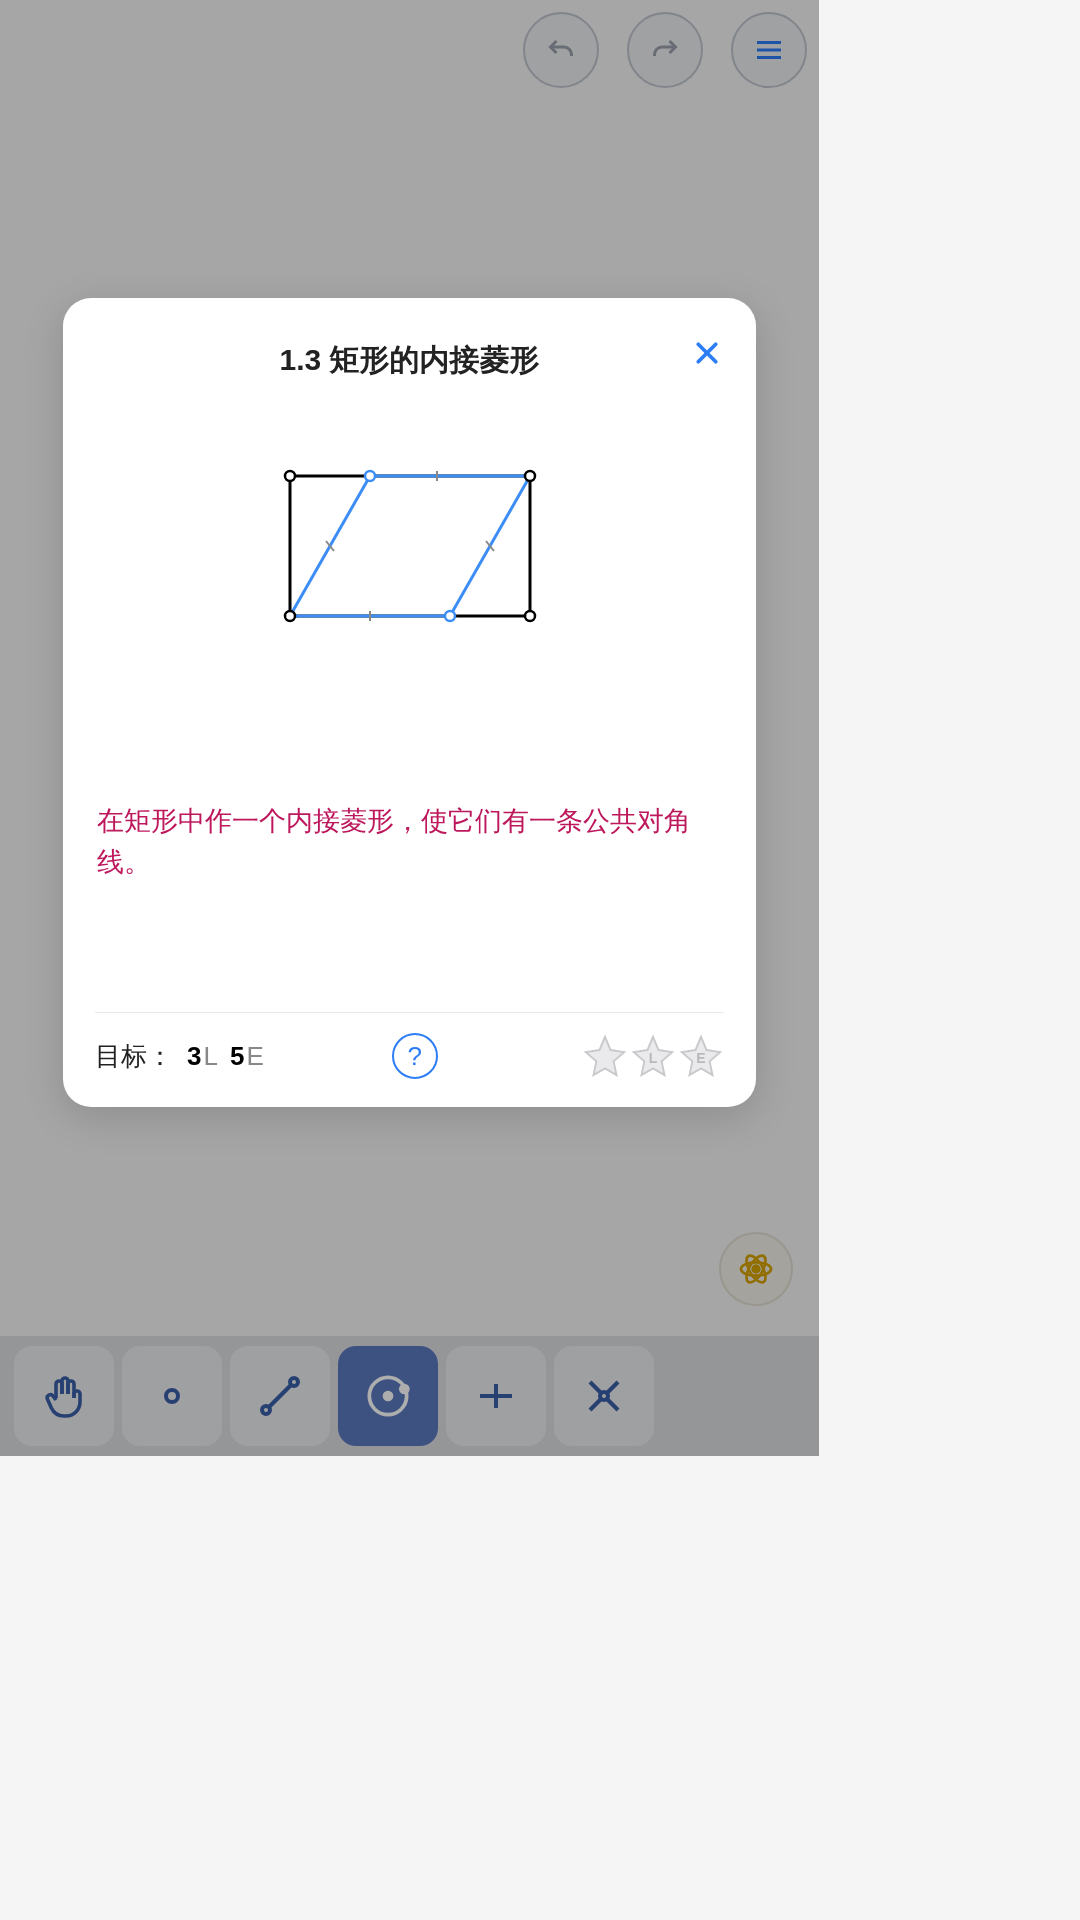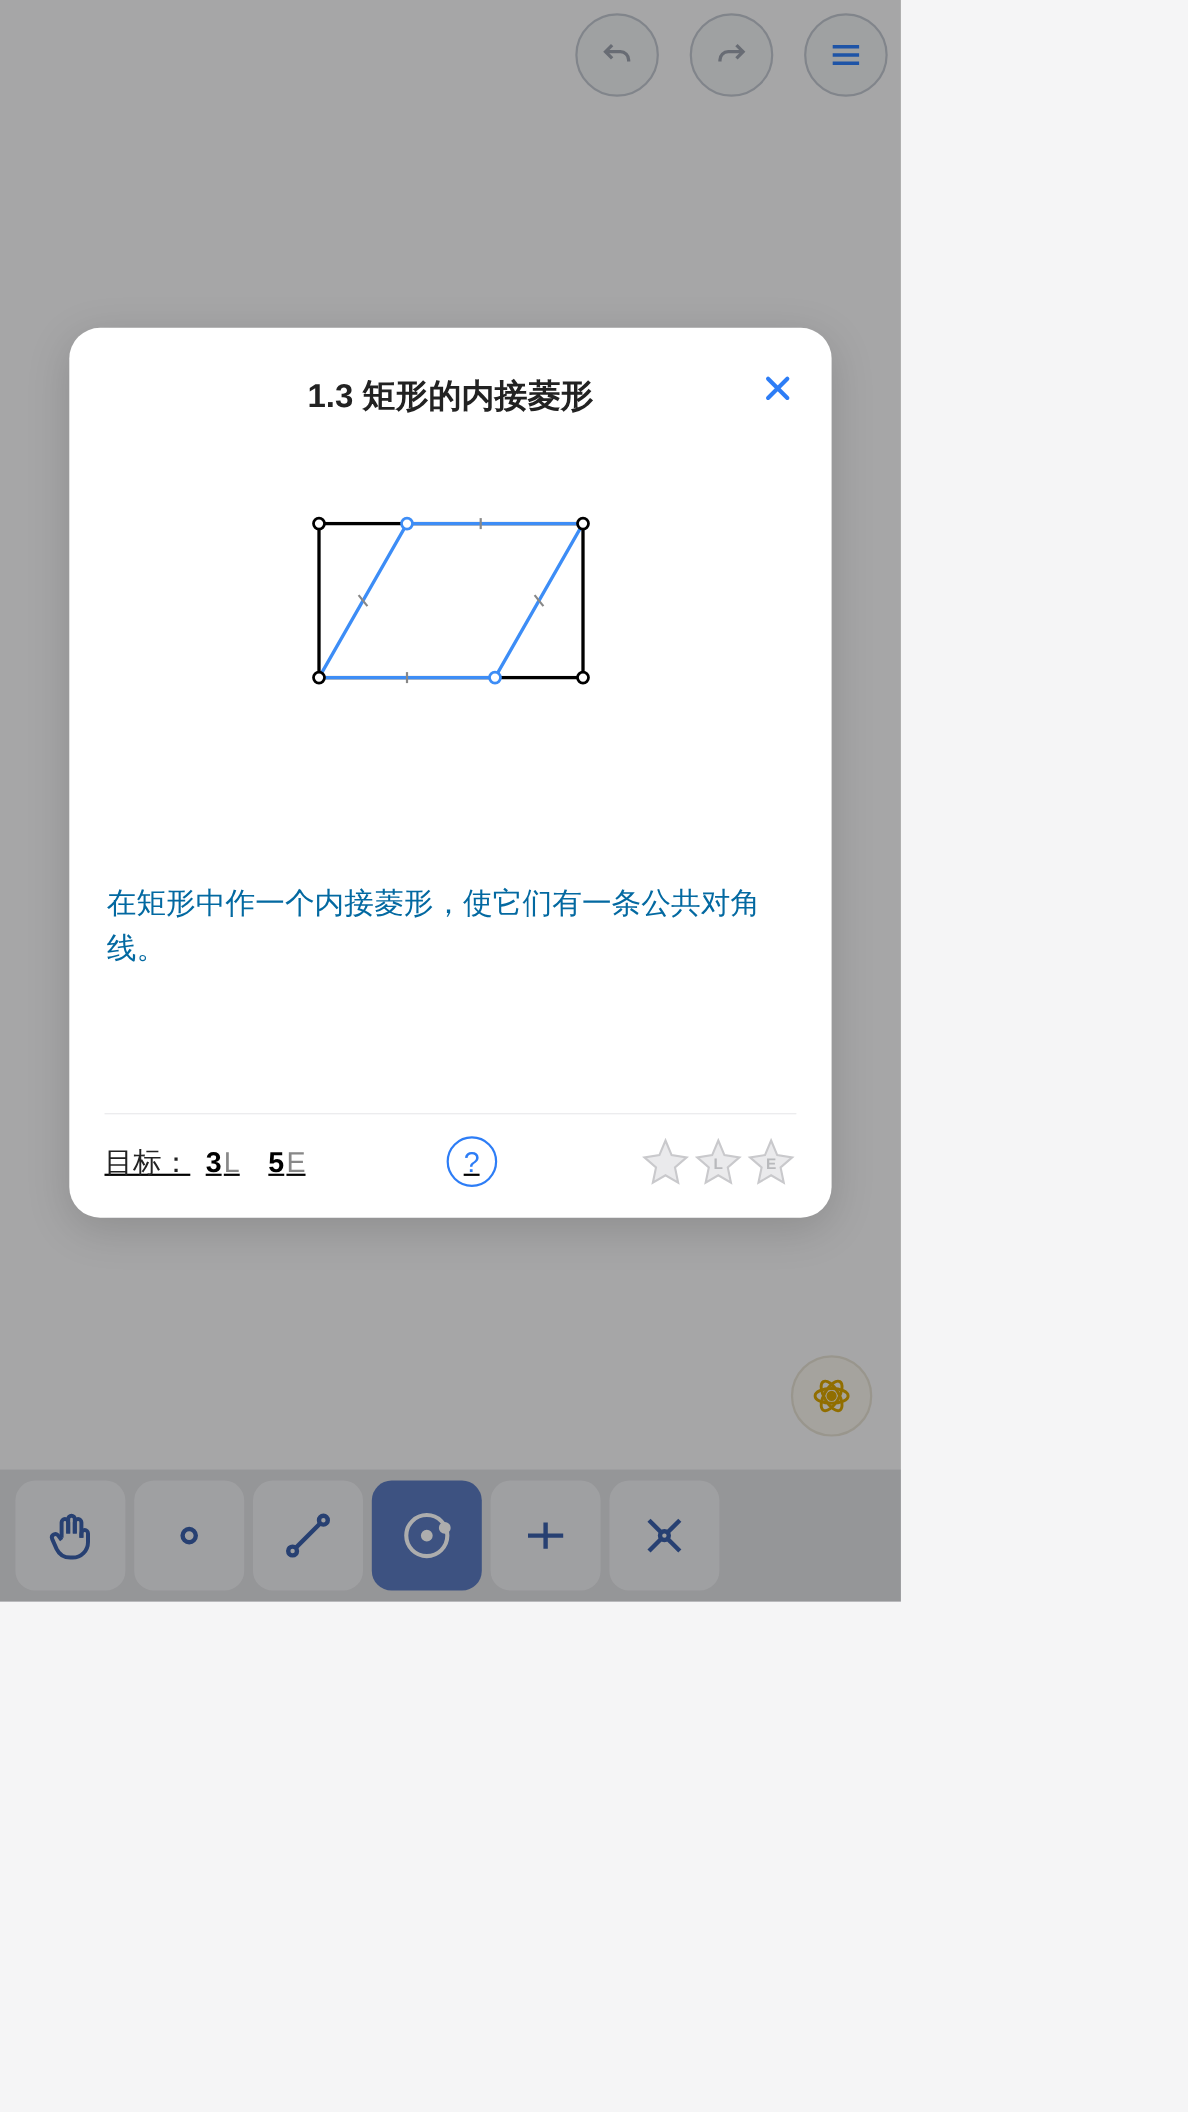--- a/index.html
+++ b/index.html
@@ -111,40 +111,39 @@
   cursor: pointer;
 }
 .diagram {
   display: block;
   margin: 80px auto 0 auto;
 }
 .description {
   margin-top: 170px;
   font-size: 27px;
   line-height: 1.5;
-  color: #0369a1;
+  color: #be185d;
   padding: 0 2px;
 }
 .modal-footer {
   margin-top: 130px;
   border-top: 1px solid #e8e8ea;
   padding-top: 20px;
   display: flex;
   align-items: center;
-  text-decoration: underline;
 }
 .goal-label {
   font-size: 26px;
   color: #222;
 }
 .goal-values {
   margin-left: 14px;
   font-size: 26px;
   display: flex;
-  gap: 26px;
+  gap: 12px;
 }
 .goal-values .num { font-weight: 700; }
 .goal-values .unit { color: #888; margin-left: 2px; }
 .help-btn {
   margin-left: 128px;
   width: 46px;
   height: 46px;
   border: 2px solid #2d7df6;
   border-radius: 50%;
   display: flex;

